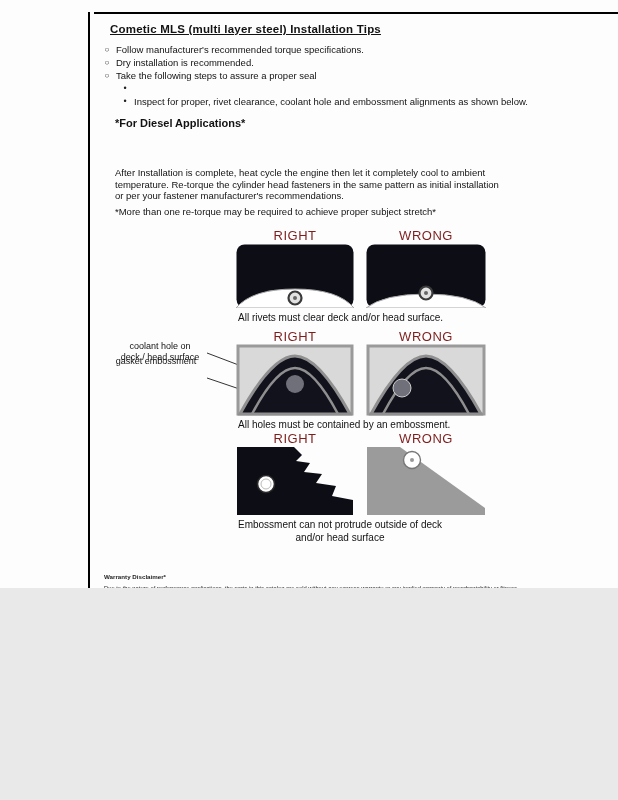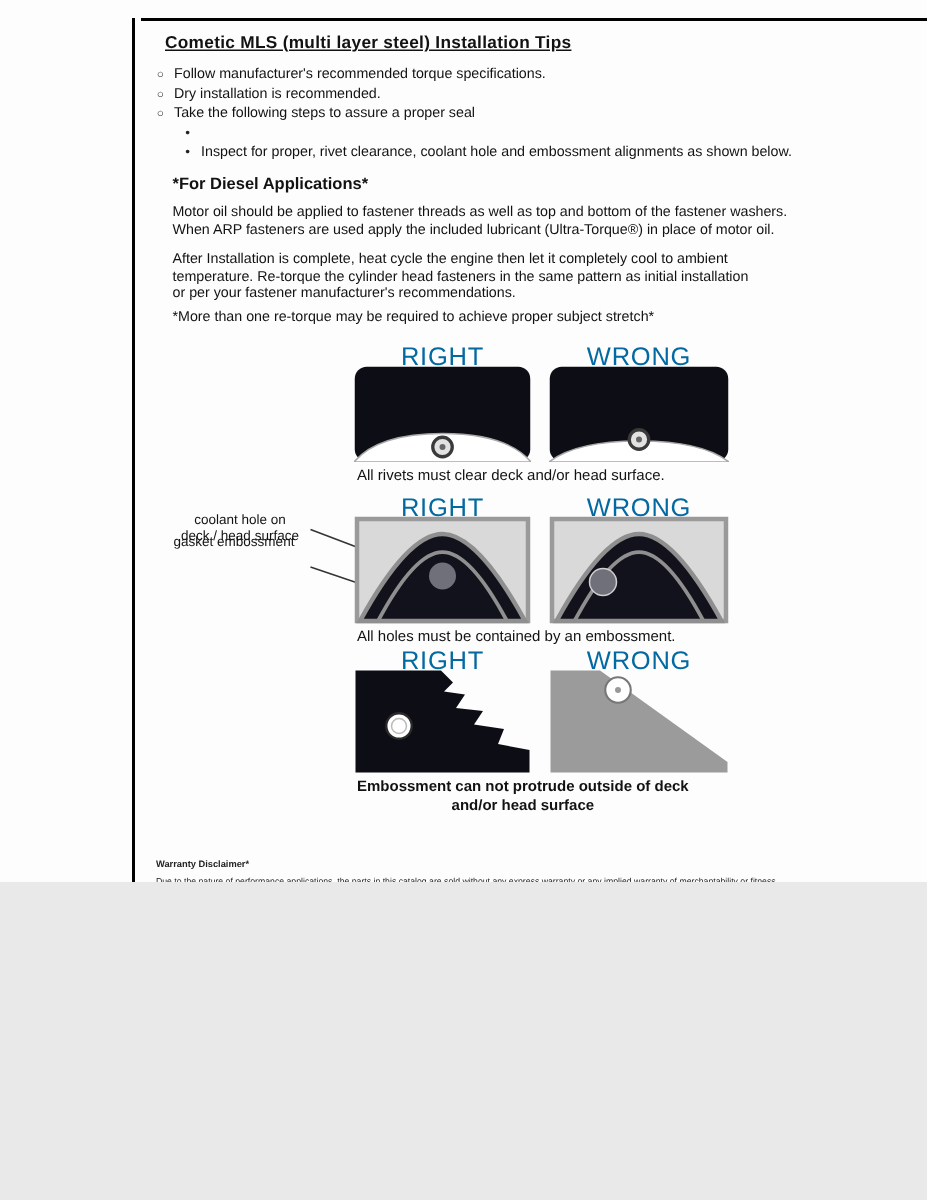--- a/index.html
+++ b/index.html
@@ -18,38 +18,38 @@
   .bullet .mark { width:8px; text-align:center; font-size:8px; line-height:13px; color:#222; }
   .subs { margin-left:18px; }
   .subs .mark { font-size:9px; }
 
   .heading { position:absolute; left:115px; top:117px; font-size:11px; font-weight:bold; }
   .para { position:absolute; left:115px; width:452px; font-size:9.5px; line-height:11.5px; white-space:pre-line; }
   #para1 { top:136px; }
   #para2 { top:167px; }
   #para3 { top:206px; }
 
-  .dlabel { position:absolute; font-size:17px; text-align:center; letter-spacing:0.5px; color:#0369a1; }
+  .dlabel { position:absolute; font-size:13px; text-align:center; letter-spacing:0.5px; color:#7f1d1d; }
   .dl-r1a { left:236px; top:228px; width:118px; }
   .dl-r1b { left:366px; top:228px; width:120px; }
   .dl-r2a { left:236px; top:329px; width:118px; }
   .dl-r2b { left:366px; top:329px; width:120px; }
   .dl-r3a { left:236px; top:431px; width:118px; }
   .dl-r3b { left:366px; top:431px; width:120px; }
 
   .dimg { position:absolute; }
   .di-r1a { left:236px; top:244px; } .di-r1b { left:366px; top:244px; }
   .di-r2a { left:236px; top:344px; } .di-r2b { left:366px; top:344px; }
   .di-r3a { left:236px; top:446px; } .di-r3b { left:366px; top:446px; }
   .dimg svg { display:block; }
 
   .dcap { position:absolute; left:238px; font-size:10px; line-height:12.5px; white-space:pre-line;text-align:center; }
   #cap1 { top:312px; }
   #cap2 { top:419px; }
-  #cap3 { top:519px;font-weight:bold; }
+  #cap3 { top:519px; }
 
   .callout { position:absolute; text-align:center; font-size:9px; line-height:11px; white-space:pre-line; }
   #callout-coolant { left:116px; top:341px; width:88px; }
   #callout-emboss  { left:108px; top:356px; width:96px; }
   .callout-lines { position:absolute; left:206px; top:347px; }
 
   .legal { position:absolute; left:104px; top:574px; width:418px; font-size:5.8px; line-height:6.8px; color:#232323; }
   .legal .lh { font-weight:bold; font-size:6.2px; margin-bottom:4px; }
   .legal p { margin-bottom:4.5px; white-space:pre-line; }
 
@@ -83,22 +83,20 @@
         <span class="mark">•</span>
       </div>
       <div class="bullet">
         <span class="mark">•</span>
         <span>Inspect for proper, rivet clearance, coolant hole and embossment alignments as shown below.</span>
       </div>
     </div>
   </div>
 
   <div class="heading">*For Diesel Applications*</div>
-  <div class="para" id="para1">Motor oil should be applied to fastener threads as well as top and bottom of the fastener washers.
-When ARP fasteners are used apply the included lubricant (Ultra-Torque®) in place of motor oil.</div>
   <div class="para" id="para2">After Installation is complete, heat cycle the engine then let it completely cool to ambient
 temperature. Re-torque the cylinder head fasteners in the same pattern as initial installation
 or per your fastener manufacturer's recommendations.</div>
   <div class="para" id="para3">*More than one re-torque may be required to achieve proper subject stretch*</div>
 
   <div class="dlabel dl-r1a">RIGHT</div>
   <div class="dlabel dl-r1b">WRONG</div>
 
   <div class="dimg di-r1a">
     <svg width="118" height="64" viewBox="0 0 118 64">

